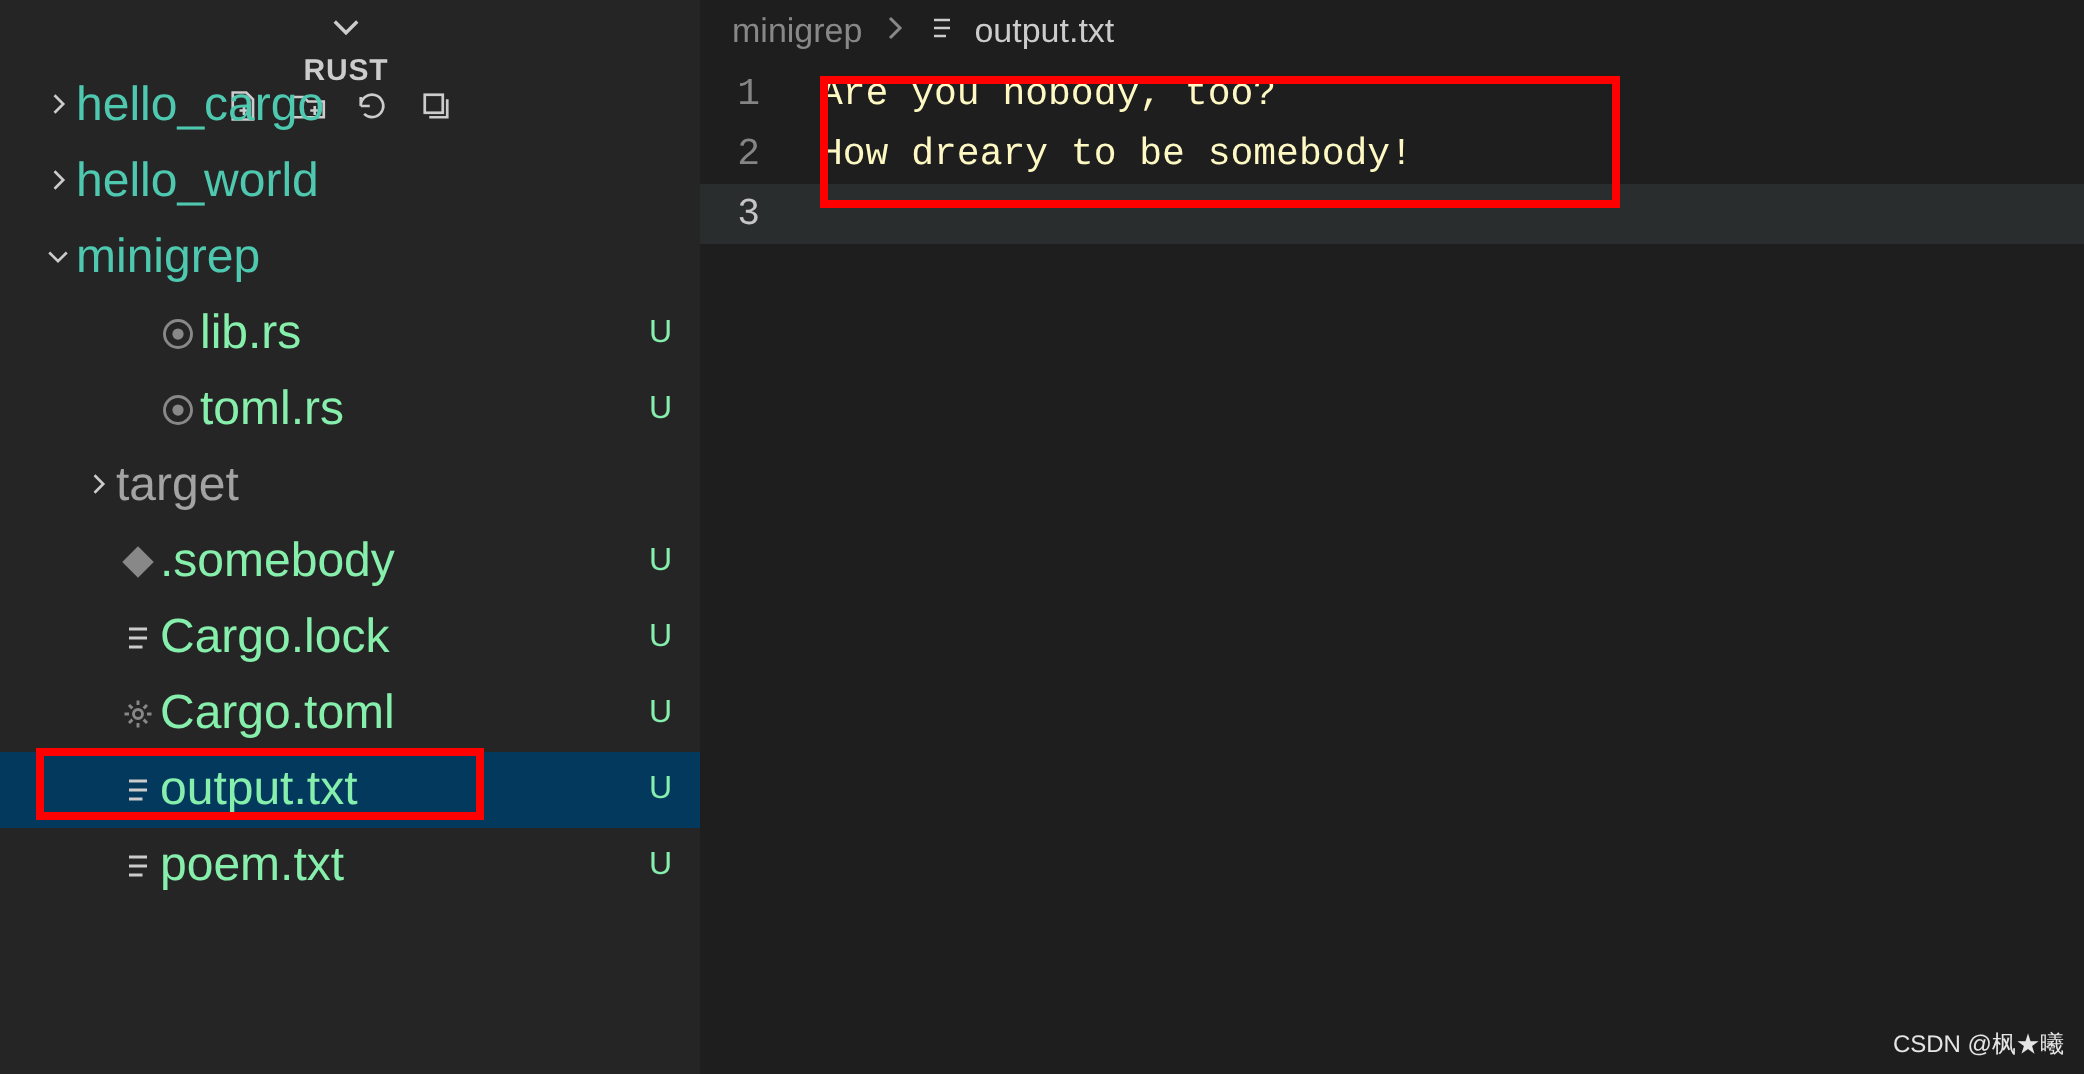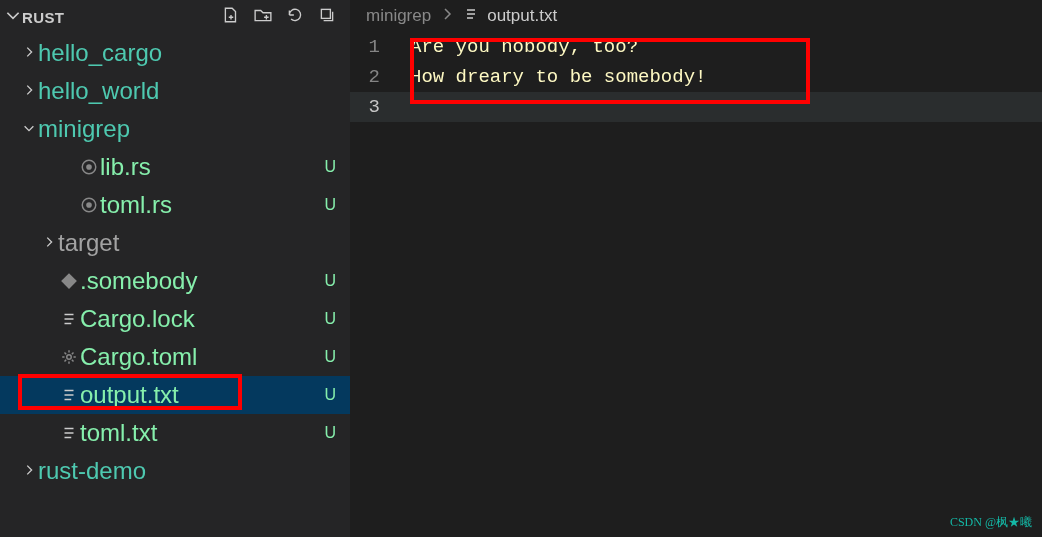--- a/index.html
+++ b/index.html
@@ -17,20 +17,21 @@
   background: #252526;
   display: flex;
   flex-direction: column;
   font-size: 17px;
 }
 .sidebar-header {
   display: flex;
   align-items: center;
   padding: 4px 8px 4px 4px;
   height: 34px;
+  flex-direction: column;
 }
 .sidebar-header .chev { width: 18px; text-align: center; color: #cccccc; }
 .sidebar-header .title { font-weight: 700; letter-spacing: 0.4px; font-size: 15px; color: #cccccc; flex: 1; }
 .sidebar-actions { display: flex; gap: 14px; padding-right: 6px; }
 .sidebar-actions svg { width: 18px; height: 18px; }
 .tree { flex: 1; }
 .row {
   display: flex;
   align-items: center;
   height: 38px;
@@ -87,22 +88,21 @@
   padding-right: 30px;
 }
 .gutter.active { color: #c6c6c6; }
 .line-text { color: #fef9c3; white-space: pre; }
 .line-hl { background: #2a2d2e; }
 .watermark {
   position: absolute;
   bottom: 6px;
   right: 10px;
   font-size: 12px;
-  color: #14b8a6;
-  font-family: Liberation Serif, serif;
+  color: #e5e5e5;
 }
 </style>
 </head>
 <body>
 
 <div class="sidebar">
   <div class="sidebar-header">
     <span class="chev">
       <svg viewBox="0 0 16 16" fill="none" stroke="#ccc" stroke-width="1.5">
           <path d="M3 6l5 5 5-5"></path>
@@ -220,29 +220,22 @@
         <span class="status yellowish">U</span>
         <div class="highlight-box" style="left: 18px; top: -2px; width: 224px; height: 36px;"></div>
       </div>
       <div class="row indent-2">
         <span class="chev"></span>
         <span class="ic">
           <svg viewBox="0 0 16 16" fill="none" stroke="#ccc" stroke-width="1.3">
             <path d="M4 4h8M4 8h8M4 12h6"></path>
           </svg>
         </span>
-        <span class="label yellowish">toml.txt</span>
-        <span class="status yellowish">U</span>
-      </div>
-      <div class="row indent-1">
-        <span class="chev"><svg viewBox="0 0 16 16" width="14" height="14" fill="none" stroke="#ccc" stroke-width="1.5">
-            <path d="M6 3l5 5-5 5"></path>
-          </svg></span>
-        <span class="label folder">rust-demo</span>
-        <span class="status"><span class="dot"></span></span>
+        <span class="label yellowish">poem.txt</span>
+        <span class="status yellowish">U</span>
       </div>
     </div>
 </div>
 
 <div class="editor">
   <div class="breadcrumb">
     <span>minigrep</span>
     <span class="sep">
       <svg viewBox="0 0 16 16" fill="none" stroke="#888" stroke-width="1.5">
           <path d="M6 3l5 5-5 5"></path>

